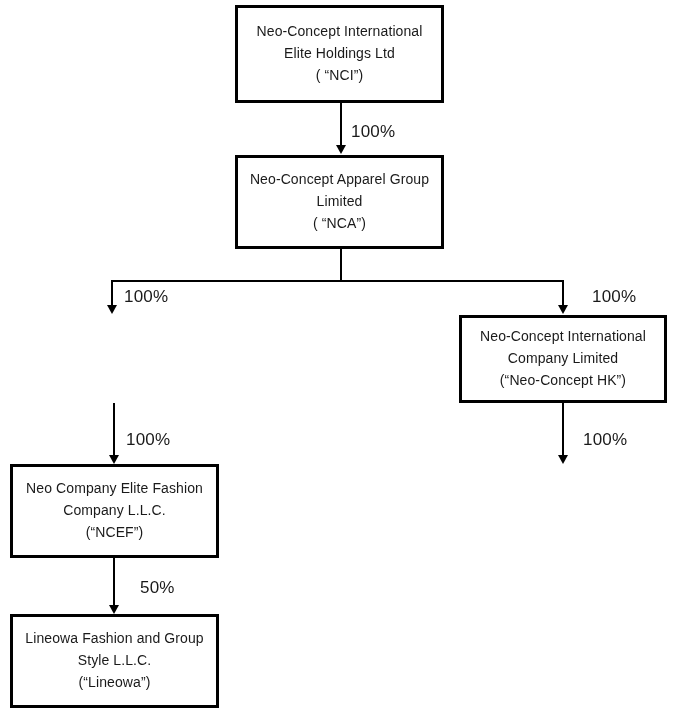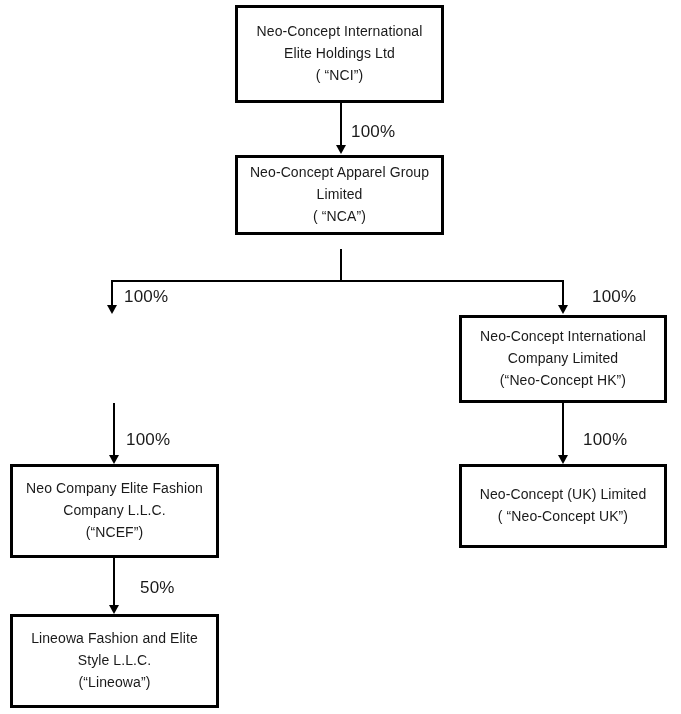--- a/index.html
+++ b/index.html
@@ -73,21 +73,21 @@
   <div class="node-box" style="left:235px; top:5px; width:209px; height:98px;">
     <span class="node-line">Neo-Concept  International</span>
     <span class="node-line">Elite  Holdings Ltd</span>
     <span class="node-line">(  “NCI”)</span>
   </div>
 
   <div class="edge-v" style="left:340px; top:103px; height:43px;"></div>
   <div class="arrow-head" style="left:336px; top:145px;"></div>
   <div class="edge-label" style="left:351px; top:122px;">100%</div>
 
-  <div class="node-box" style="left:235px; top:155px; width:209px; height:80px;">
+  <div class="node-box" style="left:235px; top:155px; width:209px; height:94px;">
     <span class="node-line">Neo-Concept  Apparel  Group</span>
     <span class="node-line">Limited</span>
     <span class="node-line">(  “NCA”)</span>
   </div>
 
   <div class="edge-v" style="left:340px; top:249px; height:33px;"></div>
   <div class="edge-h" style="left:111px; top:280px; width:453px;"></div>
 
   <div class="edge-v" style="left:111px; top:280px; height:26px;"></div>
   <div class="arrow-head" style="left:107px; top:305px;"></div>
@@ -111,28 +111,24 @@
   <div class="edge-v" style="left:562px; top:403px; height:53px;"></div>
   <div class="arrow-head" style="left:558px; top:455px;"></div>
   <div class="edge-label" style="left:583px; top:430px;">100%</div>
 
   <div class="node-box" style="left:10px; top:464px; width:209px; height:94px;">
     <span class="node-line">Neo Company Elite Fashion</span>
     <span class="node-line">Company  L.L.C.</span>
     <span class="node-line">(“NCEF”)</span>
   </div>
 
-  <div class="node-box" style="left:459px; top:464px; width:208px; height:84px;">
-    <span class="node-line">Neo-Concept  (UK) Limited</span>
-    <span class="node-line">(  “Neo-Concept  UK”)</span>
-  </div>
 
   <div class="edge-v" style="left:113px; top:558px; height:48px;"></div>
   <div class="arrow-head" style="left:109px; top:605px;"></div>
   <div class="edge-label" style="left:140px; top:578px;">50%</div>
 
   <div class="node-box" style="left:10px; top:614px; width:209px; height:94px;">
-    <span class="node-line">Lineowa  Fashion  and Elite</span>
+    <span class="node-line">Lineowa  Fashion  and Group</span>
     <span class="node-line">Style L.L.C.</span>
     <span class="node-line">(“Lineowa”)</span>
   </div>
 
 </div>
 
 </body></html>

